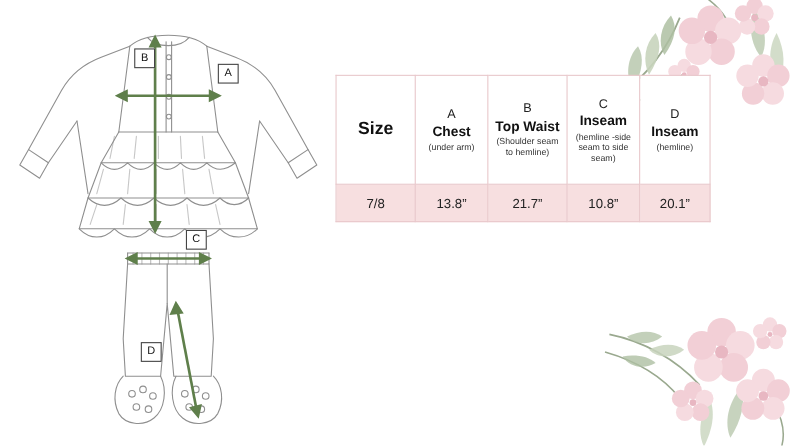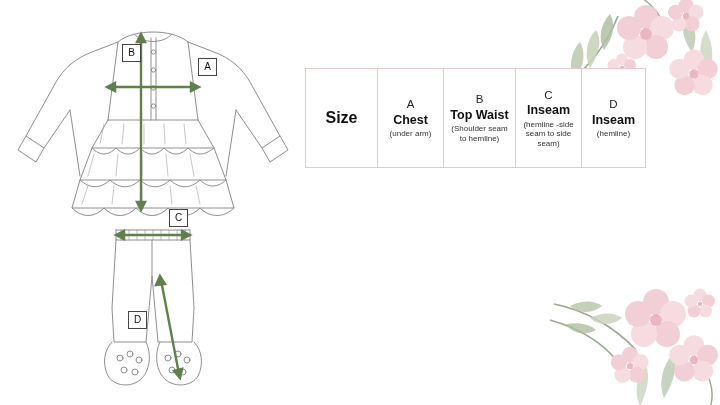--- a/index.html
+++ b/index.html
@@ -347,16 +347,23 @@
           <span class="hdr-sub">(hemline -side seam to side seam)</span>
         </th>
         <th>
           <span class="hdr-letter">D</span>
           <span class="hdr-main">Inseam</span>
           <span class="hdr-sub">(hemline)</span>
         </th>
       </tr>
     </thead>
     <tbody>
+      <tr class="shade">
+        <td>7/8</td>
+        <td>13.8”</td>
+        <td>21.7”</td>
+        <td>10.8”</td>
+        <td>20.1”</td>
+      </tr>
     </tbody>
   </table>
 
 </div>
 
 </body></html>

